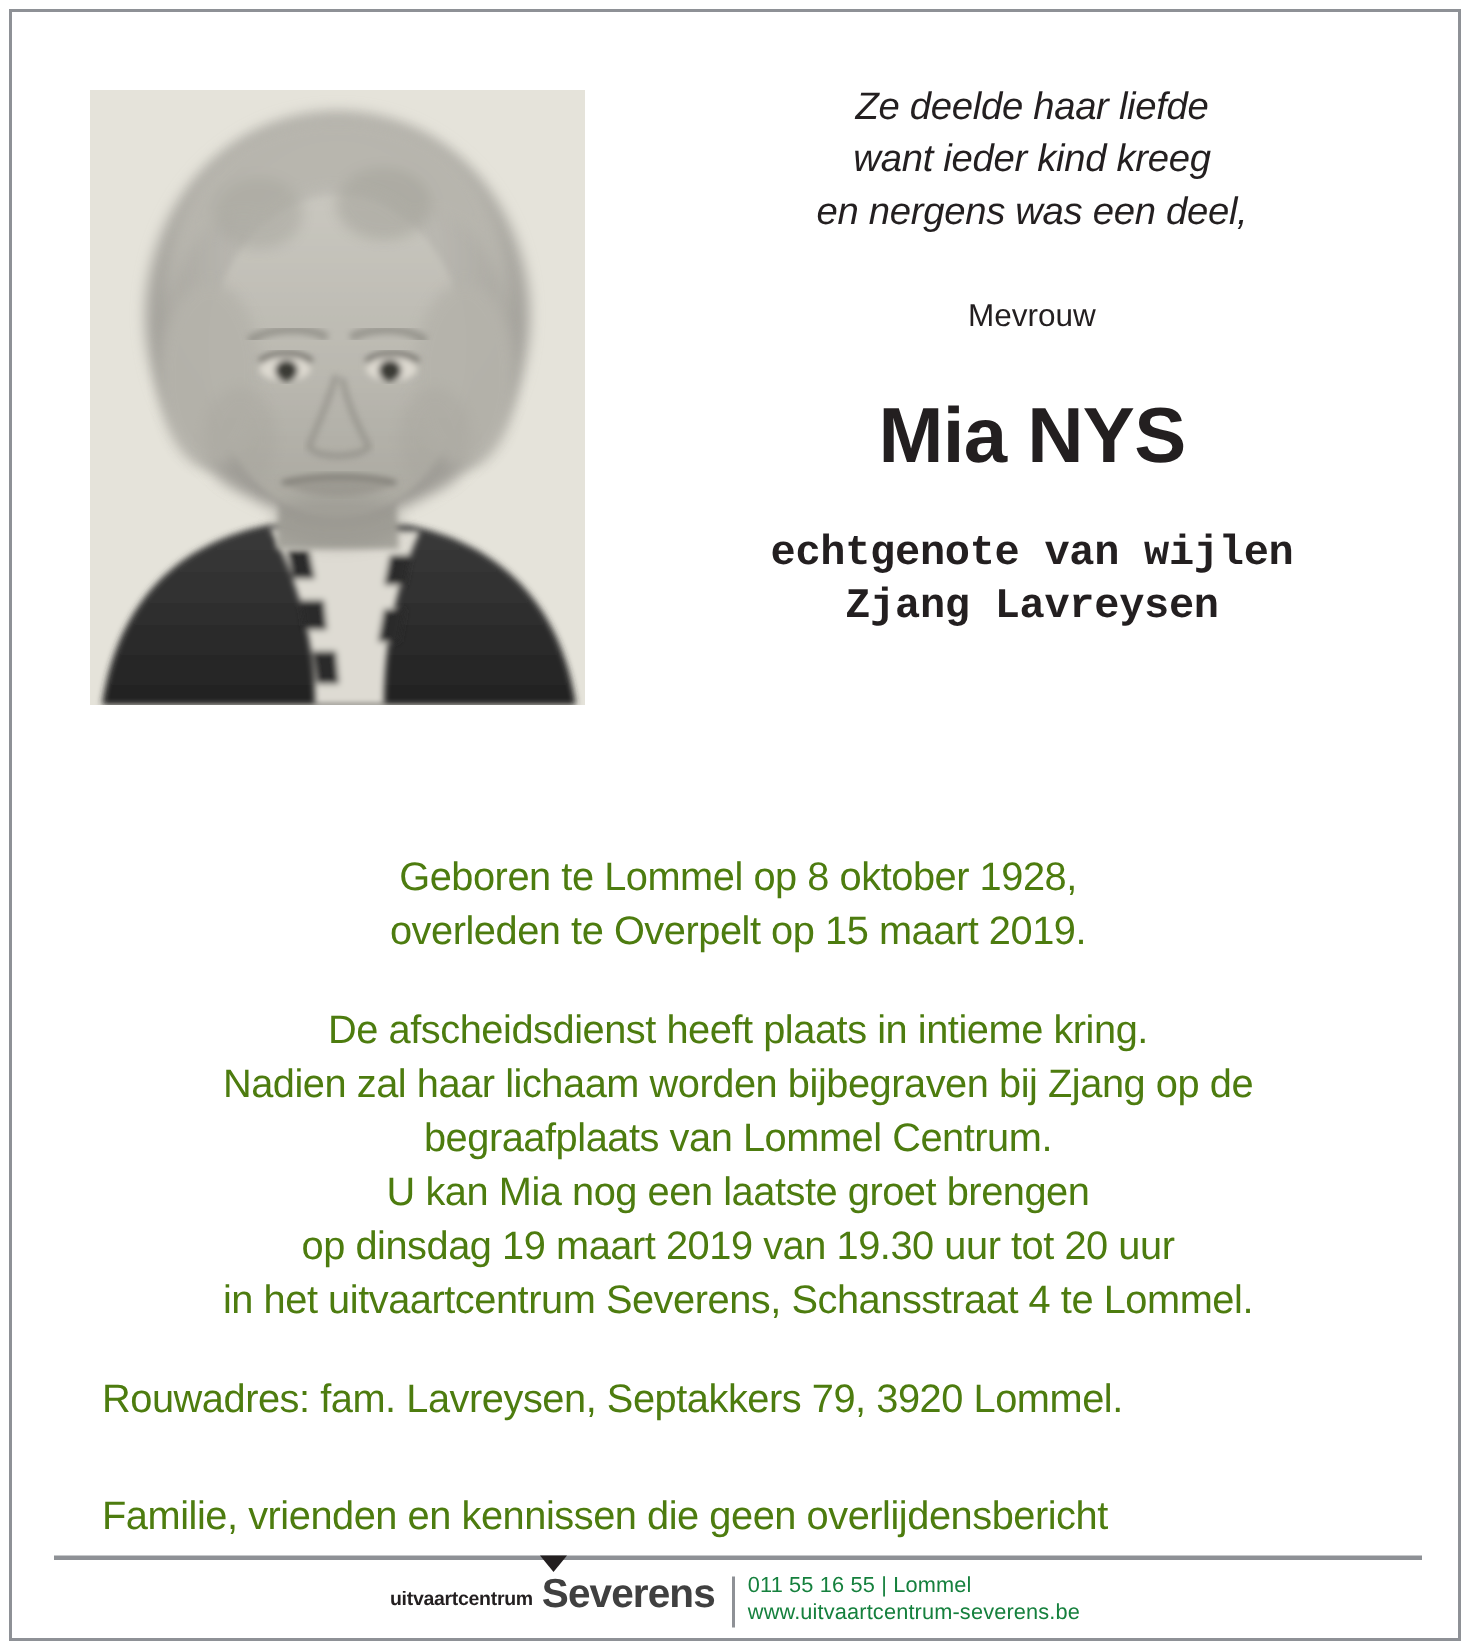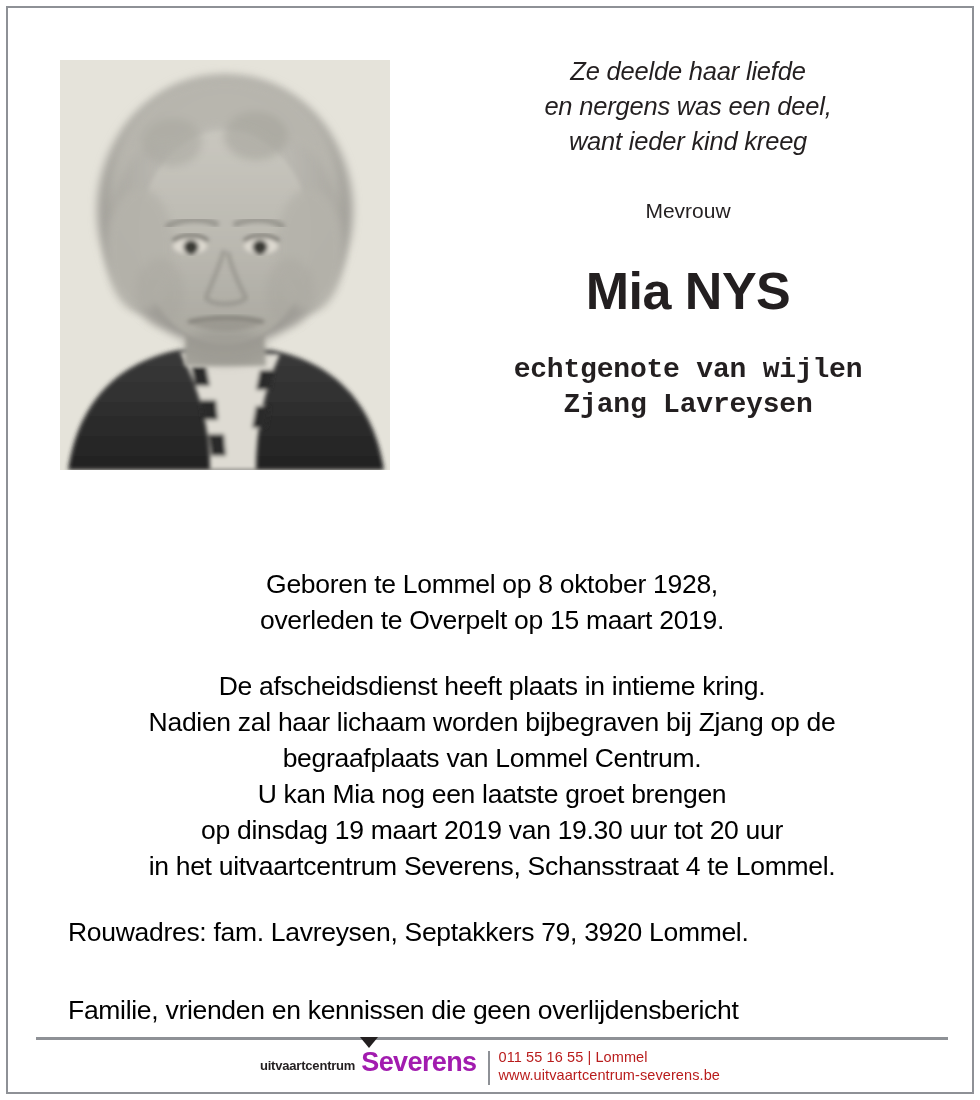--- a/index.html
+++ b/index.html
@@ -103,21 +103,21 @@
     position: absolute;
     left: 34px;
     top: 486px;
     width: 900px;
   }
 
   .para {
     font-size: 26.5px;
     line-height: 36px;
     letter-spacing: -0.3px;
-    color: #000000;
+    color: #4d7c0f;
   }
   .para.centered { text-align: center; }
   .para.left     { text-align: left; padding-left: 26px; }
 
   .block-dates     { margin-top: 72px; }
   .block-service   { margin-top: 30px; }
   .block-address   { margin-top: 30px; }
   .block-notice    { margin-top: 42px; }
 
   
@@ -167,37 +167,37 @@
     height: 0;
     border-left: 9px solid transparent;
     border-right: 9px solid transparent;
     border-top: 11px solid #231f20;
   }
 
   .logo-name {
     font-size: 27px;
     font-weight: 700;
     letter-spacing: -0.6px;
-    color: #a21caf;
+    color: #404040;
     line-height: 28px;
     padding-left: 4px;
   }
 
   .logo-divider {
     width: 2px;
     height: 34px;
     background: #8e9196;
     margin: 0 9px 0 11px;
     align-self: flex-end;
   }
 
   .contact {
     font-size: 14.5px;
     line-height: 18px;
-    color: #b91c1c;
+    color: #15803d;
     letter-spacing: 0.1px;
     align-self: flex-end;
     padding-bottom: 1px;
   }
 </style>
 </head>
 <body>
 
 <div class="card-frame">
   <div class="card-inner">
@@ -291,22 +291,22 @@
             <ellipse cx="165" cy="288" rx="44" ry="18" fill="#908e87"></ellipse>
             <ellipse cx="100" cy="232" rx="24" ry="34" fill="#a5a39b"></ellipse>
             <ellipse cx="230" cy="232" rx="24" ry="34" fill="#a5a39b"></ellipse>
           </g>
         </svg>
       </div>
 
       <div class="name-block">
         <div class="poem">
           <div>Ze deelde haar liefde</div>
+          <div>want ieder kind kreeg</div>
           <div>en nergens was een deel,</div>
-          <div>want ieder kind kreeg</div>
         </div>
 
         <div class="mevrouw">Mevrouw</div>
 
         <div class="deceased-name">Mia NYS</div>
 
         <div class="spouse">
           <div>echtgenote van wijlen</div>
           <div>Zjang Lavreysen</div>
         </div>

